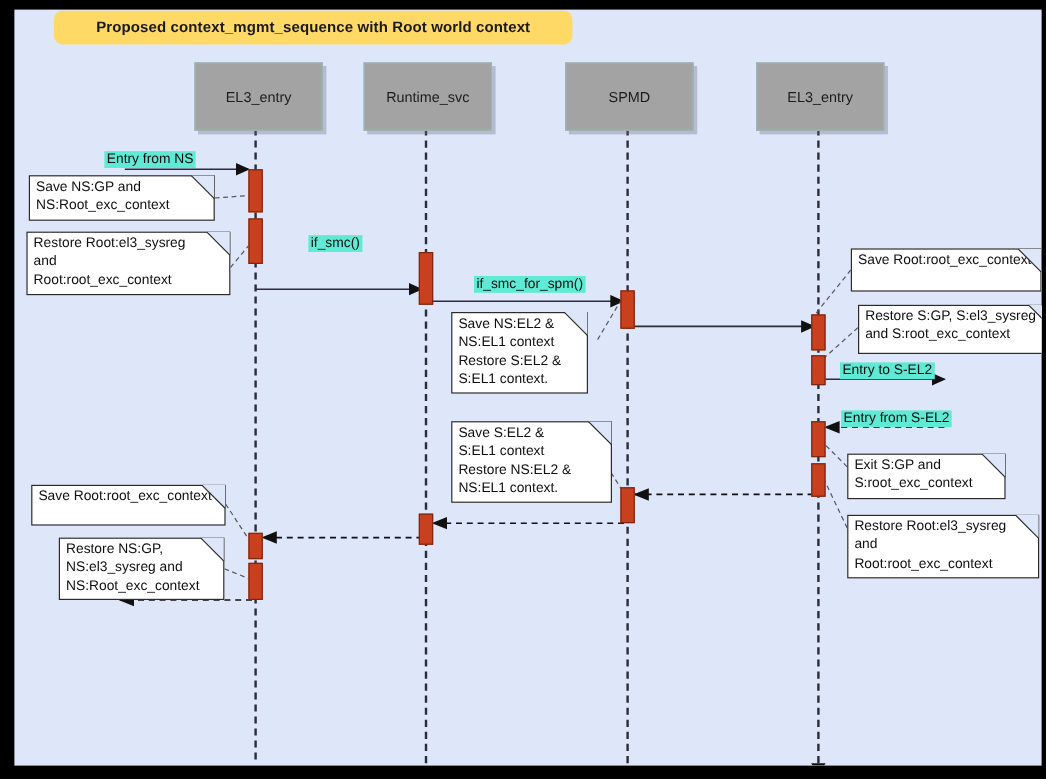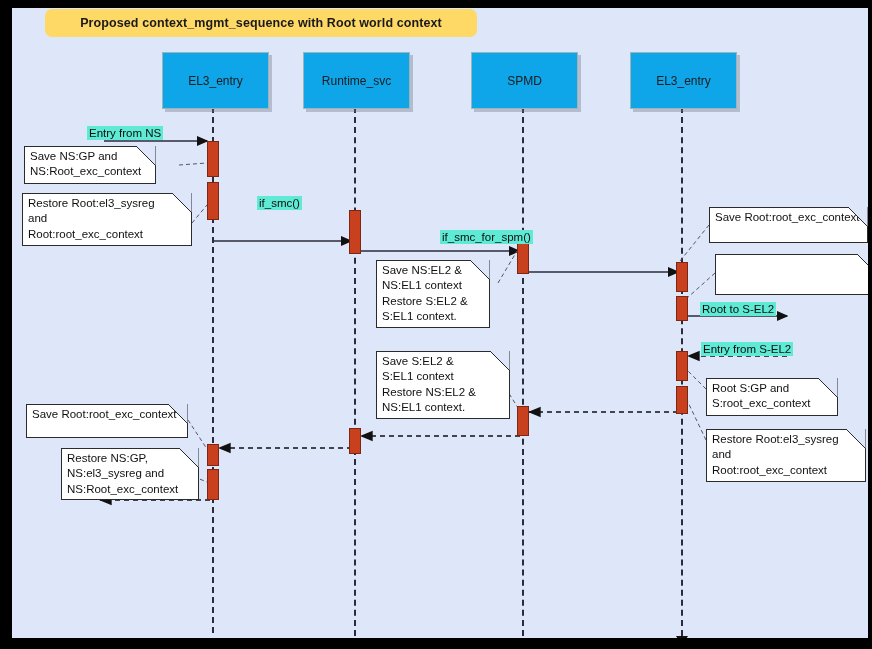--- a/index.html
+++ b/index.html
@@ -44,21 +44,21 @@
   #title-banner .t {
     font-size: 12.5px;
     font-weight: bold;
     color: #1a1a1a;
     letter-spacing: .1px;
     white-space: nowrap;
   }
   
   .participant {
     position: absolute;
-    background: #0ea5e9;
+    background: #a3a3a3;
     border: 1px solid #9ab6b6;
     box-shadow: 3px 3px 0 rgba(110,110,130,0.35);
     display: flex;
     align-items: center;
     justify-content: center;
   }
   .participant .plabel {
     font-size: 12px;
     color: #1c1c1c;
     white-space: nowrap;
@@ -186,21 +186,21 @@
       <div class="activation" style="left: 664px; top: 288px; height: 25px;"></div>
       <div class="activation" style="left: 664px; top: 343px; height: 30px;"></div>
       <div class="activation" style="left: 664px; top: 378px; height: 28px;"></div>
       <div class="activation" style="left: 505px; top: 398px; height: 30px;"></div>
       <div class="activation" style="left: 337px; top: 420px; height: 26px;"></div>
       <div class="activation" style="left: 195px; top: 436px; height: 22px;"></div>
       <div class="activation" style="left: 195px; top: 461px; height: 31px;"></div>
     </div>
 
   <div class="layer" id="notes-layer">
-      <div class="note" style="left: 12px; top: 138px; width: 132px; min-height: 38px;"><span>Save NS:GP and
+      <div class="note" style="left: 12px; top: 138px; width: 155px; min-height: 38px;"><span>Save NS:GP and
 NS:Root_exc_context</span><span class="fold"><svg width="20" height="20">
             <path d="M0,0 L20,20 L20,0 z" fill="#dee6fa" stroke="none"></path>
             <path d="M0,0 L20,20" stroke="#2b2b2b" stroke-width="1" fill="none"></path>
             <path d="M20,0 L20,20" stroke="#2b2b2b" stroke-width="1" fill="none"></path>
           </svg></span></div>
       <div class="note" style="left: 10px; top: 185px; width: 170px; min-height: 53px;"><span>Restore Root:el3_sysreg
 and
 Root:root_exc_context</span><span class="fold"><svg width="20" height="20">
             <path d="M0,0 L20,20 L20,0 z" fill="#dee6fa" stroke="none"></path>
             <path d="M0,0 L20,20" stroke="#2b2b2b" stroke-width="1" fill="none"></path>
@@ -212,61 +212,62 @@
 S:EL1 context.</span><span class="fold"><svg width="20" height="20">
             <path d="M0,0 L20,20 L20,0 z" fill="#dee6fa" stroke="none"></path>
             <path d="M0,0 L20,20" stroke="#2b2b2b" stroke-width="1" fill="none"></path>
             <path d="M20,0 L20,20" stroke="#2b2b2b" stroke-width="1" fill="none"></path>
           </svg></span></div>
       <div class="note" style="left: 697px; top: 199px; width: 159px; min-height: 36px;"><span>Save Root:root_exc_context</span><span class="fold"><svg width="20" height="20">
             <path d="M0,0 L20,20 L20,0 z" fill="#dee6fa" stroke="none"></path>
             <path d="M0,0 L20,20" stroke="#2b2b2b" stroke-width="1" fill="none"></path>
             <path d="M20,0 L20,20" stroke="#2b2b2b" stroke-width="1" fill="none"></path>
           </svg></span></div>
-      <div class="note" style="left: 703px; top: 246px; width: 162px; min-height: 41px;"><span class="fold"><svg width="20" height="20">
+      <div class="note" style="left: 703px; top: 246px; width: 162px; min-height: 41px;"><span>Restore S:GP, S:el3_sysreg
+and S:root_exc_context</span><span class="fold"><svg width="20" height="20">
             <path d="M0,0 L20,20 L20,0 z" fill="#dee6fa" stroke="none"></path>
             <path d="M0,0 L20,20" stroke="#2b2b2b" stroke-width="1" fill="none"></path>
             <path d="M20,0 L20,20" stroke="#2b2b2b" stroke-width="1" fill="none"></path>
           </svg></span></div>
       <div class="note" style="left: 364px; top: 343px; width: 134px; min-height: 67px;"><span>Save S:EL2 &amp;
 S:EL1 context
 Restore NS:EL2 &amp;
 NS:EL1 context.</span><span class="fold"><svg width="20" height="20">
             <path d="M0,0 L20,20 L20,0 z" fill="#dee6fa" stroke="none"></path>
             <path d="M0,0 L20,20" stroke="#2b2b2b" stroke-width="1" fill="none"></path>
             <path d="M20,0 L20,20" stroke="#2b2b2b" stroke-width="1" fill="none"></path>
           </svg></span></div>
-      <div class="note" style="left: 694px; top: 370px; width: 132px; min-height: 38px;"><span>Root S:GP and
+      <div class="note" style="left: 694px; top: 370px; width: 132px; min-height: 38px;"><span>Exit S:GP and
 S:root_exc_context</span><span class="fold"><svg width="20" height="20">
             <path d="M0,0 L20,20 L20,0 z" fill="#dee6fa" stroke="none"></path>
             <path d="M0,0 L20,20" stroke="#2b2b2b" stroke-width="1" fill="none"></path>
             <path d="M20,0 L20,20" stroke="#2b2b2b" stroke-width="1" fill="none"></path>
           </svg></span></div>
       <div class="note" style="left: 694px; top: 421px; width: 160px; min-height: 53px;"><span>Restore Root:el3_sysreg
 and
 Root:root_exc_context</span><span class="fold"><svg width="20" height="20">
             <path d="M0,0 L20,20 L20,0 z" fill="#dee6fa" stroke="none"></path>
             <path d="M0,0 L20,20" stroke="#2b2b2b" stroke-width="1" fill="none"></path>
             <path d="M20,0 L20,20" stroke="#2b2b2b" stroke-width="1" fill="none"></path>
           </svg></span></div>
       <div class="note" style="left: 14px; top: 396px; width: 162px; min-height: 34px;"><span>Save Root:root_exc_context</span><span class="fold"><svg width="20" height="20">
             <path d="M0,0 L20,20 L20,0 z" fill="#dee6fa" stroke="none"></path>
             <path d="M0,0 L20,20" stroke="#2b2b2b" stroke-width="1" fill="none"></path>
             <path d="M20,0 L20,20" stroke="#2b2b2b" stroke-width="1" fill="none"></path>
           </svg></span></div>
-      <div class="note" style="left: 37px; top: 440px; width: 138px; min-height: 50px; margin-left: 12px;"><span>Restore NS:GP,
+      <div class="note" style="left: 37px; top: 440px; width: 138px; min-height: 50px;"><span>Restore NS:GP,
 NS:el3_sysreg and
 NS:Root_exc_context</span><span class="fold"><svg width="20" height="20">
             <path d="M0,0 L20,20 L20,0 z" fill="#dee6fa" stroke="none"></path>
             <path d="M0,0 L20,20" stroke="#2b2b2b" stroke-width="1" fill="none"></path>
             <path d="M20,0 L20,20" stroke="#2b2b2b" stroke-width="1" fill="none"></path>
           </svg></span></div>
     </div>
 
   <div class="layer" id="labels-layer">
       <div class="msg-label" style="left: 75px; top: 118px;">Entry from NS</div>
       <div class="msg-label" style="left: 245px; top: 188px;">if_smc()</div>
-      <div class="msg-label" style="left: 383px; top: 222px; margin-left: 45px;">if_smc_for_spm()</div>
-      <div class="msg-label" style="left: 688px; top: 294px;">Root to S-EL2</div>
+      <div class="msg-label" style="left: 383px; top: 222px;">if_smc_for_spm()</div>
+      <div class="msg-label" style="left: 688px; top: 294px;">Entry to S-EL2</div>
       <div class="msg-label" style="left: 689px; top: 334px;">Entry from S-EL2</div>
     </div>
 
 </div>
 
 </body></html>

